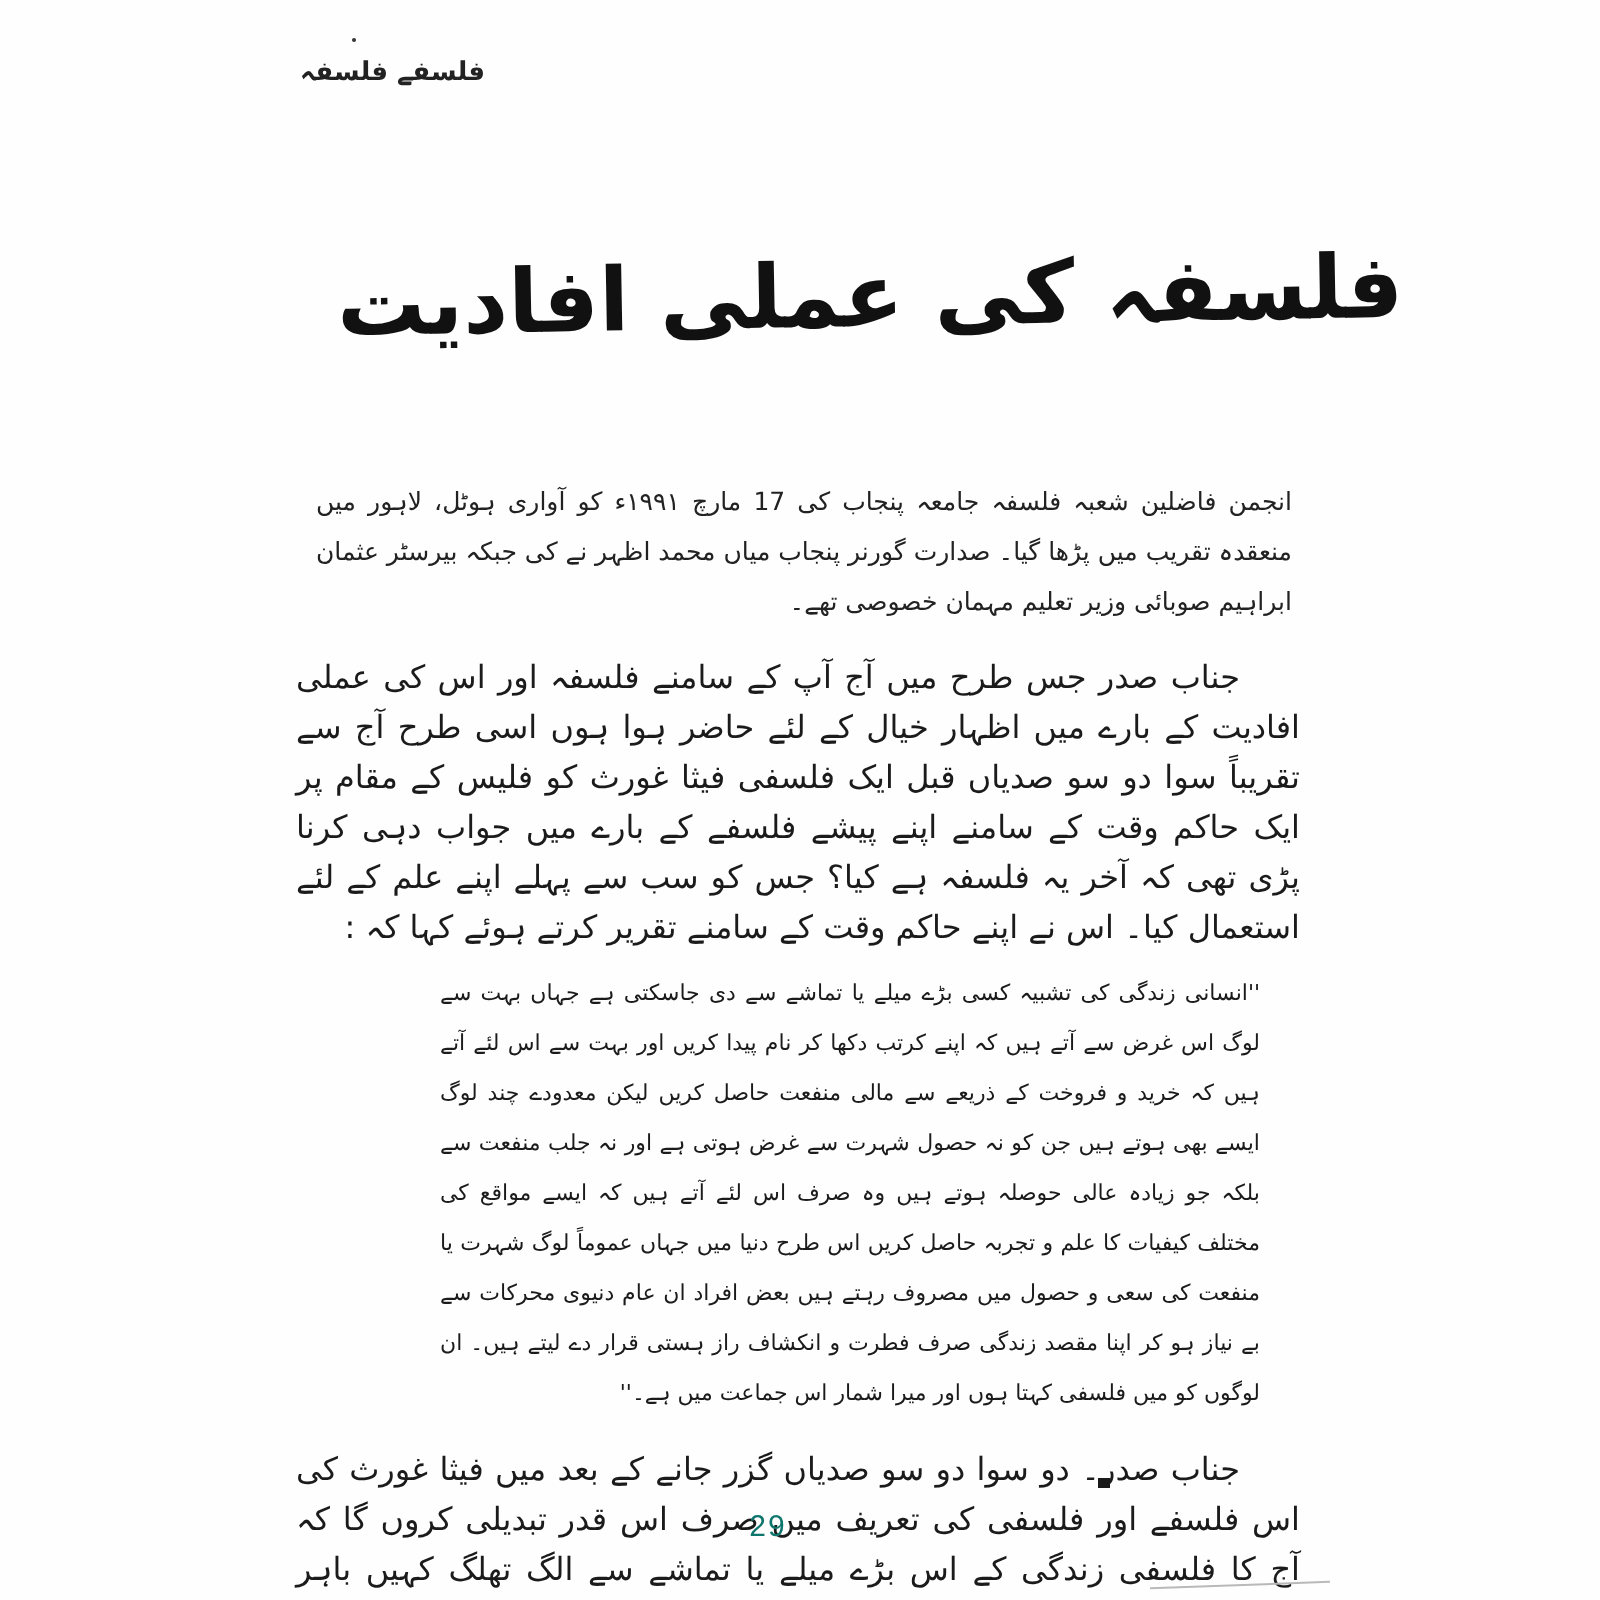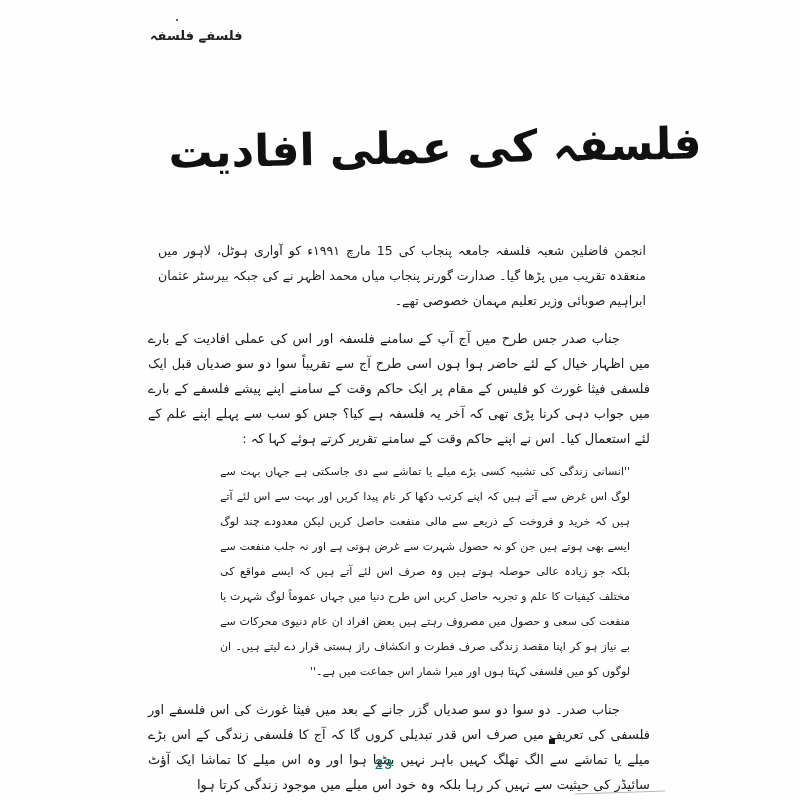--- a/index.html
+++ b/index.html
@@ -71,21 +71,21 @@
     direction: rtl;
     text-align: justify;
   }
   .intro-note {
     font-size: 12.5px;
     line-height: 25px;
     margin: 0 4px 0 10px;
     color: #222;
   }
   .body-para {
-    font-size: 13px;
+    font-size: 16px;
     line-height: 25px;
     margin: 13px 0 0 0;
     text-indent: 30px;
     color: #1b1b1b;
   }
   .block-quote {
     font-size: 11px;
     line-height: 25px;
     margin: 8px 20px 0 72px;
     text-indent: 0;
@@ -109,21 +109,21 @@
 <div class="scan-page">
 
   <div class="running-head">فلسفے فلسفہ</div>
 
   <div class="speck dot-top"></div>
 
   <div class="chapter-title">فلسفہ کی عملی افادیت</div>
 
   <div class="text-column">
 
-    <p class="intro-note">انجمن فاضلین شعبہ فلسفہ جامعہ پنجاب کی 15 مارچ ۱۹۹۱ء کو آواری ہوٹل، لاہور میں منعقدہ تقریب میں پڑھا گیا۔ صدارت گورنر پنجاب میاں محمد اظہر نے کی جبکہ بیرسٹر عثمان ابراہیم صوبائی وزیر تعلیم مہمان خصوصی تھے۔</p>
+    <p class="intro-note">انجمن فاضلین شعبہ فلسفہ جامعہ پنجاب کی 17 مارچ ۱۹۹۱ء کو آواری ہوٹل، لاہور میں منعقدہ تقریب میں پڑھا گیا۔ صدارت گورنر پنجاب میاں محمد اظہر نے کی جبکہ بیرسٹر عثمان ابراہیم صوبائی وزیر تعلیم مہمان خصوصی تھے۔</p>
 
     <p class="body-para">جناب صدر جس طرح میں آج آپ کے سامنے فلسفہ اور اس کی عملی افادیت کے بارے میں اظہار خیال کے لئے حاضر ہوا ہوں اسی طرح آج سے تقریباً سوا دو سو صدیاں قبل ایک فلسفی فیثا غورث کو فلیس کے مقام پر ایک حاکم وقت کے سامنے اپنے پیشے فلسفے کے بارے میں جواب دہی کرنا پڑی تھی کہ آخر یہ فلسفہ ہے کیا؟ جس کو سب سے پہلے اپنے علم کے لئے استعمال کیا۔ اس نے اپنے حاکم وقت کے سامنے تقریر کرتے ہوئے کہا کہ :</p>
 
     <p class="block-quote">''انسانی زندگی کی تشبیہ کسی بڑے میلے یا تماشے سے دی جاسکتی ہے جہاں بہت سے لوگ اس غرض سے آتے ہیں کہ اپنے کرتب دکھا کر نام پیدا کریں اور بہت سے اس لئے آتے ہیں کہ خرید و فروخت کے ذریعے سے مالی منفعت حاصل کریں لیکن معدودے چند لوگ ایسے بھی ہوتے ہیں جن کو نہ حصول شہرت سے غرض ہوتی ہے اور نہ جلب منفعت سے بلکہ جو زیادہ عالی حوصلہ ہوتے ہیں وہ صرف اس لئے آتے ہیں کہ ایسے مواقع کی مختلف کیفیات کا علم و تجربہ حاصل کریں اس طرح دنیا میں جہاں عموماً لوگ شہرت یا منفعت کی سعی و حصول میں مصروف رہتے ہیں بعض افراد ان عام دنیوی محرکات سے بے نیاز ہو کر اپنا مقصد زندگی صرف فطرت و انکشاف راز ہستی قرار دے لیتے ہیں۔ ان لوگوں کو میں فلسفی کہتا ہوں اور میرا شمار اس جماعت میں ہے۔''</p>
 
     <p class="body-para">جناب صدر۔ دو سوا دو سو صدیاں گزر جانے کے بعد میں فیثا غورث کی اس فلسفے اور فلسفی کی تعریف میں صرف اس قدر تبدیلی کروں گا کہ آج کا فلسفی زندگی کے اس بڑے میلے یا تماشے سے الگ تھلگ کہیں باہر نہیں بیٹھا ہوا اور وہ اس میلے کا تماشا ایک آؤٹ سائیڈر کی حیثیت سے نہیں کر رہا بلکہ وہ خود اس میلے میں موجود زندگی کرتا ہوا</p>
 
   </div>
 
   <div class="ink-square"></div>

